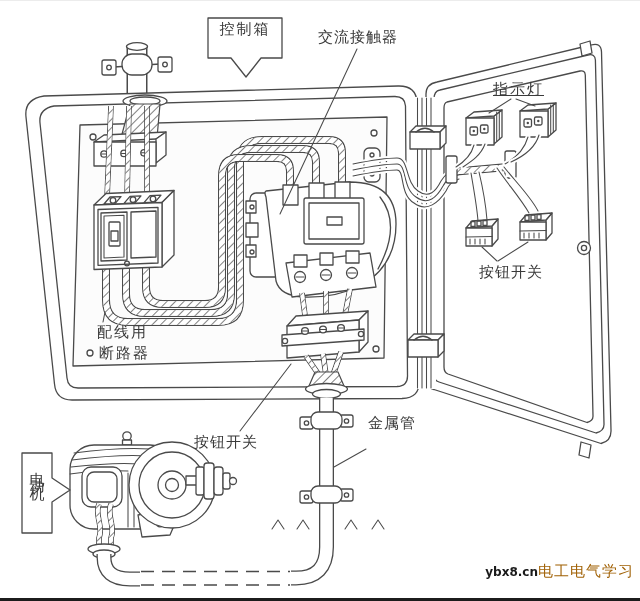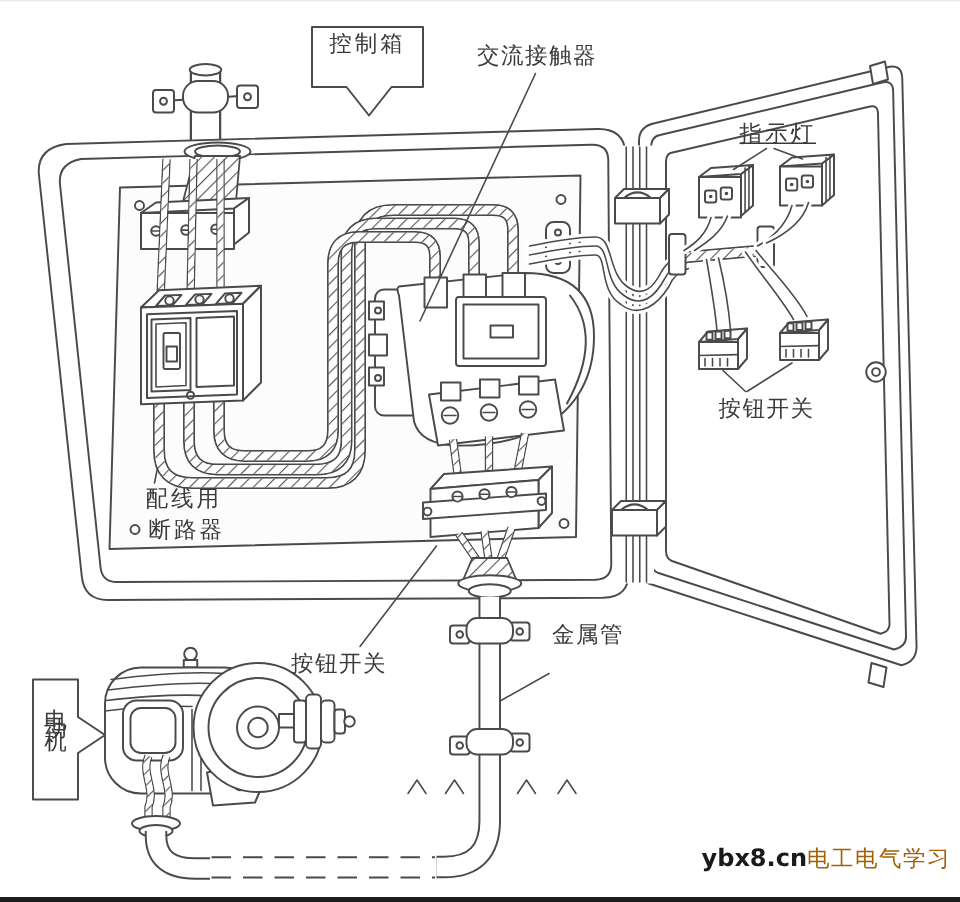--- a/index.html
+++ b/index.html
@@ -24,21 +24,21 @@
   .wire-bg{fill:none;stroke:#ffffff;stroke-width:5;stroke-linecap:round;}
   .dash{fill:none;stroke:#4a4a4a;stroke-width:1.3;stroke-dasharray:13 8;}
   .hfill{fill:url(#hatch);stroke:#4a4a4a;stroke-width:1.2;}
   
   .lbl{position:absolute;color:#3a3a3a;font-size:15px;line-height:1.2;
        letter-spacing:2px;white-space:nowrap;}
   .lbl.center{text-align:center;}
   #lbl-motor{writing-mode:vertical-rl;letter-spacing:7px;}
   #watermark{position:absolute;left:420px;top:561px;width:214px;text-align:right;
              font-size:15px;letter-spacing:1px;}
-  #watermark .site{font-weight:bold;color:#1a1a1a;font-size:16px;letter-spacing:0;}
+  #watermark .site{font-weight:bold;color:#1a1a1a;font-size:12px;letter-spacing:0;}
   #watermark .suffix{color:#a16207;}
   #bottom-border{position:absolute;left:0;top:597px;width:640px;height:4px;background:#1c1c1c;}
 </style>
 </head>
 <body>
 
 <div id="stage">
 
 <svg id="art" width="640" height="601" viewBox="0 0 640 601">
   <defs>

